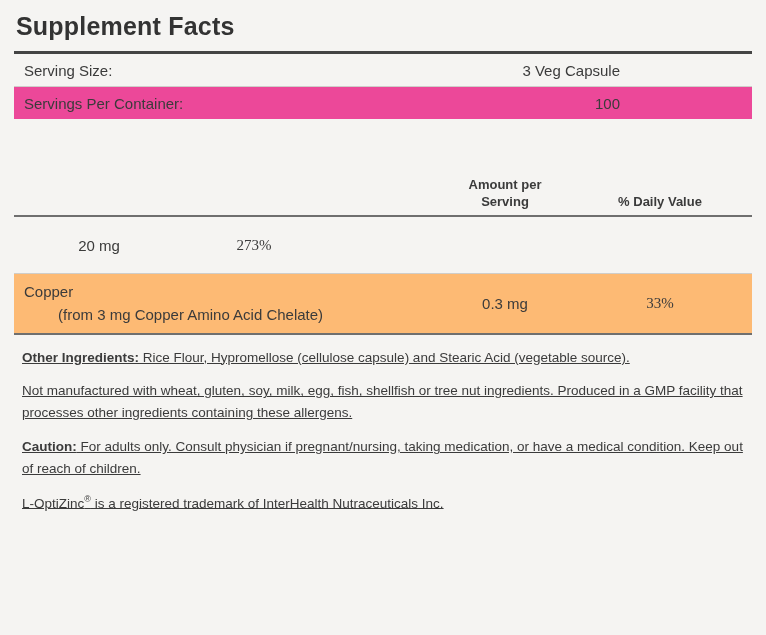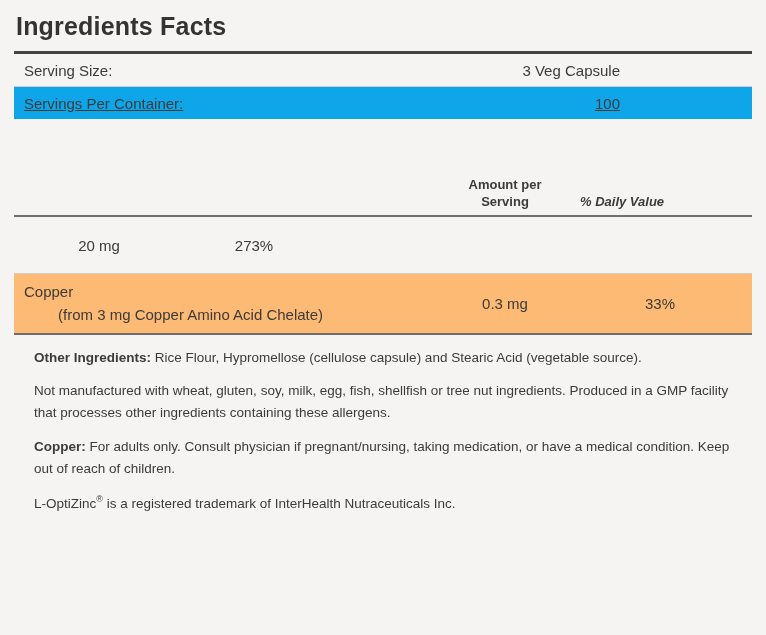--- a/index.html
+++ b/index.html
@@ -40,22 +40,21 @@
   .srow {
     display: flex;
     align-items: center;
     justify-content: space-between;
     height: 32px;
     font-size: 15px;
     padding: 0 12px 0 10px;
     box-sizing: border-box;
   }
   .srow.alt {
-    background: #0ea5e9;
-    text-decoration: underline;
+    background: #ec4899;
   }
   .srow .label {
     color: #3b3b3b;
   }
   .srow .value {
     color: #3b3b3b;
     text-align: right;
     padding-right: 120px;
   }
   .spacer-gap {
@@ -73,22 +72,22 @@
     color: #3b3b3b;
   }
   .col-name { flex: 1 1 auto; }
   .col-amt {
     width: 150px;
     text-align: center;
     line-height: 1.35;
   }
   .col-dv {
     width: 160px;
+    text-align: center;
     line-height: 1.35;
-    font-style: italic;
   }
   .nutrow {
     display: flex;
     align-items: center;
     min-height: 56px;
     padding: 6px 12px 6px 10px;
     box-sizing: border-box;
     font-size: 15px;
   }
   .nutrow.alt { background: #fdba74; }
@@ -97,42 +96,44 @@
     display: block;
     padding-left: 34px;
   }
   .nut-amt {
     width: 150px;
     text-align: center;
   }
   .nut-dv {
     width: 160px;
     text-align: center;
+    font-family: Liberation Serif, serif;
   }
   sup {
     font-size: 9px;
     vertical-align: super;
   }
   .notes {
     padding: 12px 4px 0 4px;
     font-size: 13.5px;
     line-height: 1.62;
     color: #3b3b3b;
   }
   .notes p {
-    margin: 0 0 12px 16px;
+    margin: 0 0 12px 4px;
+    text-decoration: underline;
   }
   .notes .b { font-weight: bold; }
 </style>
 </head>
 <body>
 
 <div class="panel">
 
-  <div class="title">Ingredients Facts</div>
+  <div class="title">Supplement Facts</div>
 
   <div class="rule-thick"></div>
 
   <div class="srow">
     <span class="label">Serving Size:</span>
     <span class="value">3 Veg Capsule</span>
   </div>
 
   <div class="rule-thin"></div>
 
@@ -168,17 +169,17 @@
     </div>
     <div class="nut-amt">0.3 mg</div>
     <div class="nut-dv">33%</div>
   </div>
 
   <div class="rule-med"></div>
 
   <div class="notes">
     <p><span class="b">Other Ingredients:</span><span> Rice Flour, Hypromellose (cellulose capsule) and Stearic Acid (vegetable source).</span></p>
     <p>Not manufactured with wheat, gluten, soy, milk, egg, fish, shellfish or tree nut ingredients. Produced in a GMP facility that processes other ingredients containing these allergens.</p>
-    <p><span class="b">Copper:</span><span> For adults only. Consult physician if pregnant/nursing, taking medication, or have a medical condition. Keep out of reach of children.</span></p>
+    <p><span class="b">Caution:</span><span> For adults only. Consult physician if pregnant/nursing, taking medication, or have a medical condition. Keep out of reach of children.</span></p>
     <p><span>L-OptiZinc</span><sup>®</sup><span> is a registered trademark of InterHealth Nutraceuticals Inc.</span></p>
   </div>
 
 </div>
 
 </body></html>

